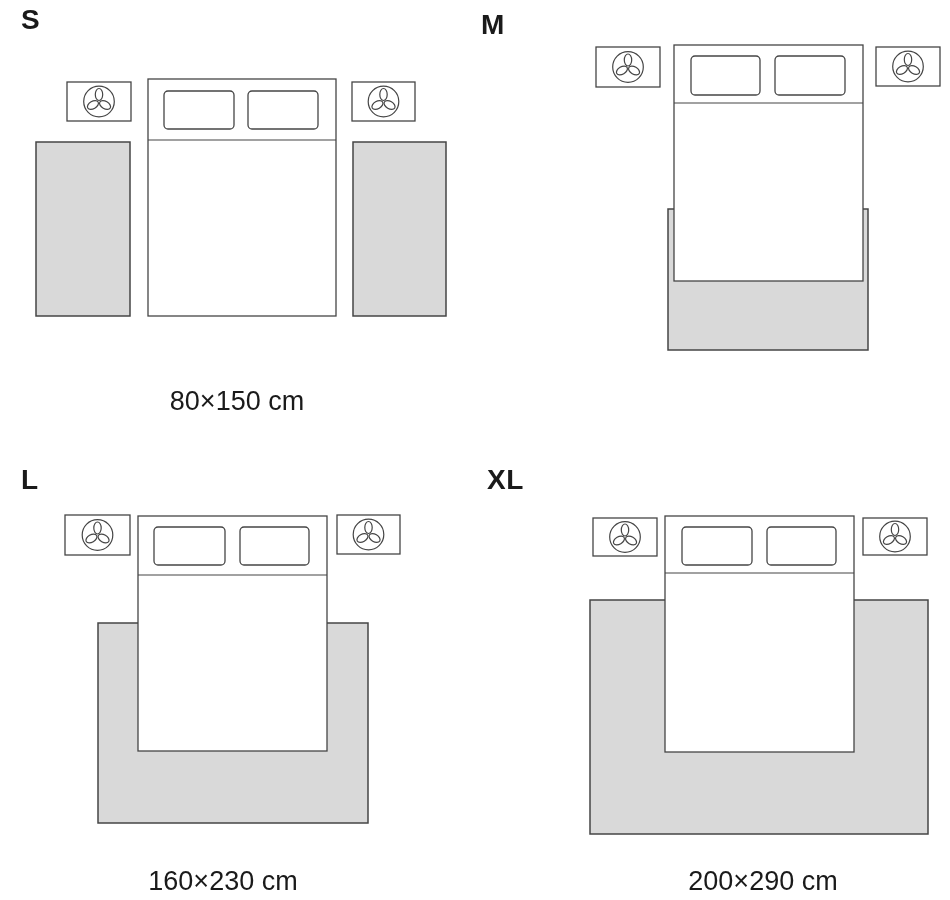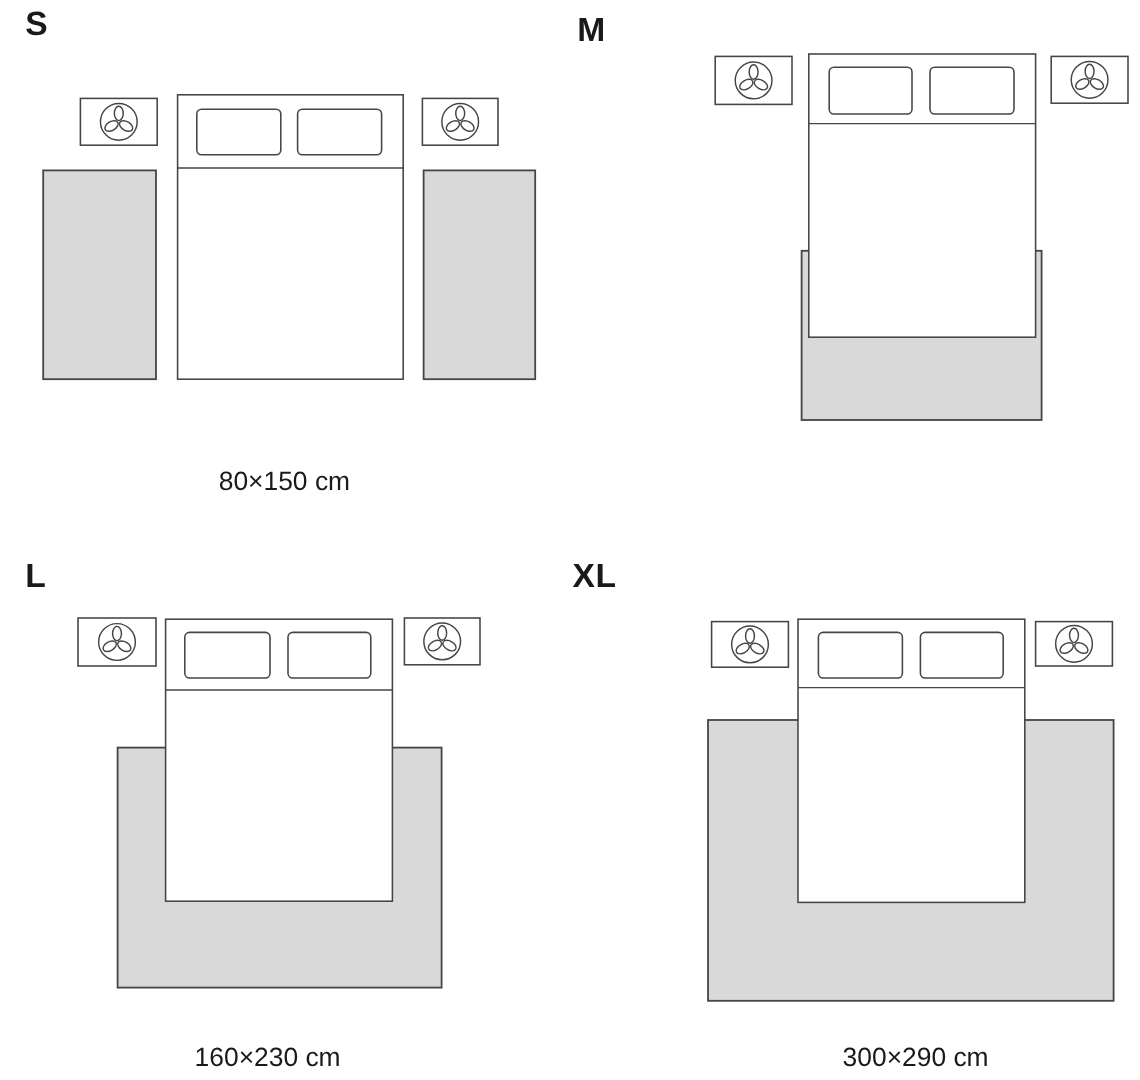--- a/index.html
+++ b/index.html
@@ -36,21 +36,21 @@
     position: absolute;
     font-size: 28px;
     font-weight: 700;
     line-height: 1;
     color: var(--text, #1a1a1a);
     letter-spacing: 0.5px;
     white-space: nowrap;
   }
   .dim-label {
     position: absolute;
-    font-size: 22px;
+    font-size: 27px;
     font-weight: 400;
     line-height: 1;
     color: var(--text, #1a1a1a);
     transform: translate(-50%, -50%);
     white-space: nowrap;
   }
   .rug {
     fill: var(--rug-fill, #d9d9d9);
     stroke: var(--outline, #454545);
     stroke-width: 1.5;
@@ -144,21 +144,21 @@
             <circle cx="368.5" cy="84.5" r="15.3" class="thinstroke"></circle>
             <ellipse cx="368.5" cy="77.5" rx="3.7" ry="6" class="thinstroke" transform="rotate(0 368.5 77.5)"></ellipse>
             <ellipse cx="374.56217782649105" cy="88" rx="3.7" ry="6" class="thinstroke" transform="rotate(120 374.56217782649105 88)"></ellipse>
             <ellipse cx="362.43782217350895" cy="88" rx="3.7" ry="6" class="thinstroke" transform="rotate(240 362.43782217350895 88)"></ellipse>
           </g>
         </svg>
       <div class="dim-label" style="left:223px; top:431px">160×230 cm</div>
     </div>
 
     <div class="panel">
-      <div class="size-label" style="left:2px; top:16px">XL</div>
+      <div class="size-label" style="left:12px; top:16px">XL</div>
       <svg width="475" height="450" viewBox="0 0 475 450">
           <rect x="115" y="150" width="338" height="234" rx="0" class="rug"></rect>
           <rect x="190" y="66" width="189" height="236" rx="0" class="furniture"></rect>
           <line x1="190" y1="123" x2="379" y2="123" class="thinstroke"></line>
           <rect x="207" y="77" width="70" height="38" rx="4" class="furniture"></rect>
           <rect x="292" y="77" width="69" height="38" rx="4" class="furniture"></rect>
           <rect x="118" y="68" width="64" height="38" rx="0" class="furniture"></rect>
           <g>
             <circle cx="150" cy="87" r="15.3" class="thinstroke"></circle>
             <ellipse cx="150" cy="80" rx="3.7" ry="6" class="thinstroke" transform="rotate(0 150 80)"></ellipse>
@@ -166,17 +166,17 @@
             <ellipse cx="143.93782217350892" cy="90.5" rx="3.7" ry="6" class="thinstroke" transform="rotate(240 143.93782217350892 90.5)"></ellipse>
           </g>
           <rect x="388" y="68" width="64" height="37" rx="0" class="furniture"></rect>
           <g>
             <circle cx="420" cy="86.5" r="15.3" class="thinstroke"></circle>
             <ellipse cx="420" cy="79.5" rx="3.7" ry="6" class="thinstroke" transform="rotate(0 420 79.5)"></ellipse>
             <ellipse cx="426.06217782649105" cy="90" rx="3.7" ry="6" class="thinstroke" transform="rotate(120 426.06217782649105 90)"></ellipse>
             <ellipse cx="413.93782217350895" cy="90" rx="3.7" ry="6" class="thinstroke" transform="rotate(240 413.93782217350895 90)"></ellipse>
           </g>
         </svg>
-      <div class="dim-label" style="left:288px; top:431px">300×290 cm</div>
+      <div class="dim-label" style="left:288px; top:431px">200×290 cm</div>
     </div>
 
   </div>
 </div>
 
 </body></html>

